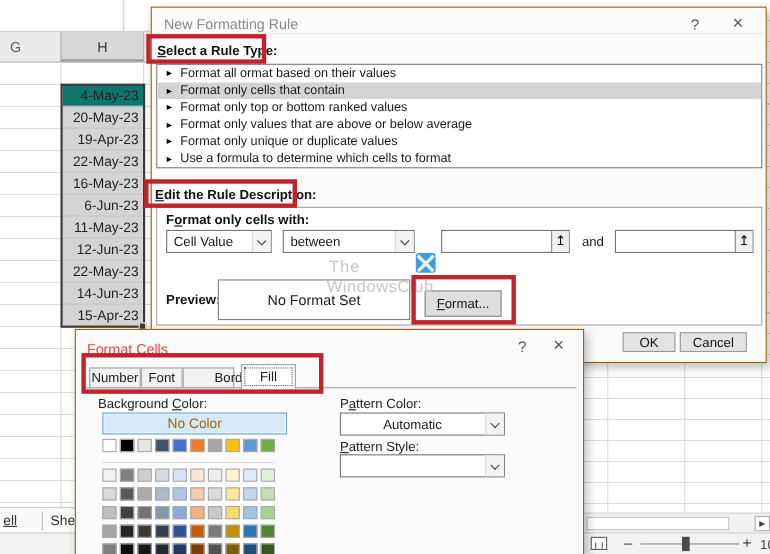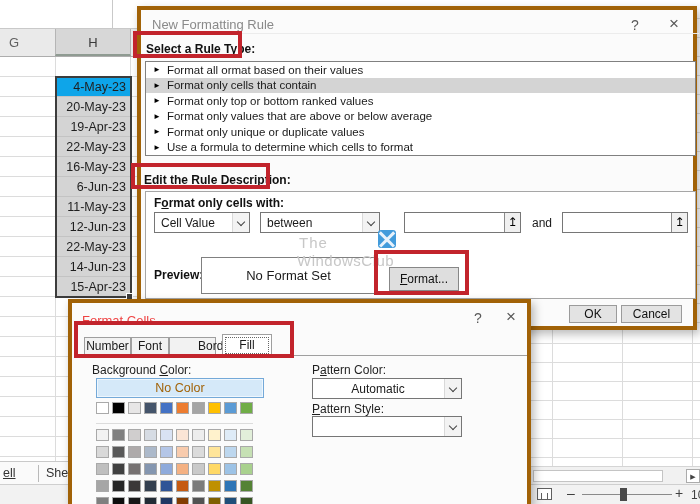--- a/index.html
+++ b/index.html
@@ -11,21 +11,21 @@
   #fx-top { left:0; top:0; width:137px; height:29px; background:#fff; border-bottom:1px solid #c9c9c9; }
   #fx-top .vline { position:absolute; left:112px; top:0; width:1px; height:28px; background:#c9c9c9; }
   #col-headers { left:0; top:29px; width:137px; height:28px; background:#eaeaea; border-bottom:1px solid #adadad; }
   #colG { position:absolute; left:0; top:0; width:55px; height:27px; color:#5f5f5f; font-size:13px; line-height:27px; text-align:left; padding-left:9px; }
   #colH { position:absolute; left:55px; top:0; width:76px; height:27px; background:#d7d7d7; border-left:1px solid #b5b5b5; border-right:1px solid #b5b5b5; color:#3a3a3a; font-size:13px; line-height:27px; text-align:center; border-bottom:2px solid #8f9b92; }
   #grid-left { left:0; top:57px; width:137px; height:404px; background-image:repeating-linear-gradient(to bottom,#ffffff 0 19px,#dcdcdc 19px 20px); }
   #grid-left .gl-v1 { position:absolute; left:55px; top:0; width:1px; height:100%; background:#dcdcdc; }
   #grid-left .gl-v2 { position:absolute; left:130px; top:0; width:1px; height:100%; background:#dcdcdc; }
   #date-cells { left:57px; top:77px; width:73px; }
   .date-cell { width:73px; height:20px; font-size:12.5px; color:#1f1f1f; text-align:right; padding-right:4px; line-height:20px; background:#d4d4d4; border-bottom:1px solid #c3c3c3; }
-  .date-cell.first { background:#0ea5e9; }
+  .date-cell.first { background:#0f766e; }
   #sel-border { left:55px; top:76px; width:77px; height:222px; border:2px solid #3c3c3c; pointer-events:none; }
   #fill-handle { left:126px; top:293px; width:7px; height:7px; background:#3c3c3c; border:1px solid #fff; }
   #sheet-tabs { left:0; top:461px; width:68px; height:23px; background:#fafafa; border-top:1px solid #c9c9c9; overflow:hidden; }
   #sheet-tabs .tab { position:absolute; top:4px; font-size:12.5px; color:#333; }
   #tab-cell { left:3px;text-decoration:underline; } #tab-sheet { left:46px; }
   #sheet-tabs .tdiv { position:absolute; left:38px; top:3px; width:1px; height:17px; background:#b9b9b9; }
   #statusbar { left:0; top:484px; width:700px; height:20px; background:#f2f2f2; border-top:1px solid #cfcfcf; overflow:hidden; }
   .view-icon { position:absolute; left:537px; top:3px; width:15px; height:12px; border:1px solid #5f5f5f; background:#fff; }
   .view-icon::before { content:""; position:absolute; left:3px; right:3px; top:4px; bottom:0; border-left:1px solid #5f5f5f; border-right:1px solid #5f5f5f; }
   #zoom-minus { position:absolute; left:567px; top:0px; font-size:14px; color:#3f3f3f; }
@@ -34,21 +34,21 @@
   #zoom-plus { position:absolute; left:675px; top:0px; font-size:14px; color:#3f3f3f; }
   #zoom-level { position:absolute; left:691px; top:3px; font-size:12px; color:#3f3f3f; white-space:nowrap; }
   #right-grid { left:531px; top:325px; width:169px; height:141px; background-image:repeating-linear-gradient(to bottom,#ffffff 0 18px,#dcdcdc 18px 19px); }
   #right-grid .rg-v { position:absolute; top:0; width:1px; height:100%; background:#dcdcdc; }
   #right-sliver { left:697px; top:0; width:3px; height:325px; background-image:repeating-linear-gradient(to bottom,#ffffff 0 18px,#dcdcdc 18px 19px); }
   #hscroll { left:531px; top:466px; width:169px; height:18px; background:#f1f1f1; border-top:1px solid #d5d5d5; }
   #hscroll .track { position:absolute; left:2px; top:3px; width:130px; height:12px; background:#fff; border:1px solid #c4c4c4; }
   #hscroll .arrow-btn { position:absolute; left:155px; top:2px; width:14px; height:14px; background:#fff; border:1px solid #ababab; font-size:7px; color:#444; text-align:center; line-height:13px; }
 
   
-  .dialog { background:#fbfbfb; border:4px solid #a16207; box-shadow:3px 4px 9px rgba(0,0,0,.28);text-decoration:underline; }
+  .dialog { background:#fbfbfb; border:1px solid #a16207; box-shadow:3px 4px 9px rgba(0,0,0,.28);text-decoration:underline; }
   .dlg-title { position:absolute; font-size:13px; }
   .dlg-help,.dlg-close { position:absolute; color:#595959; text-align:center; cursor:default; }
 
   
   #nfr { left:137px; top:6px; width:560px; height:324px; z-index:10; }
   #nfr-title { left:11px; top:7px; color:#8a8a8a; }
   #nfr-help { left:490px; top:7px; font-size:14px; }
   #nfr-close { left:528px; top:4px; font-size:17px; }
   #nfr-sep { position:absolute; left:0; top:23px; width:558px; height:1px; background:#ececec; }
   #nfr-select-label { position:absolute; left:5px; top:32px; font-size:12px; font-weight:bold; color:#111; }

